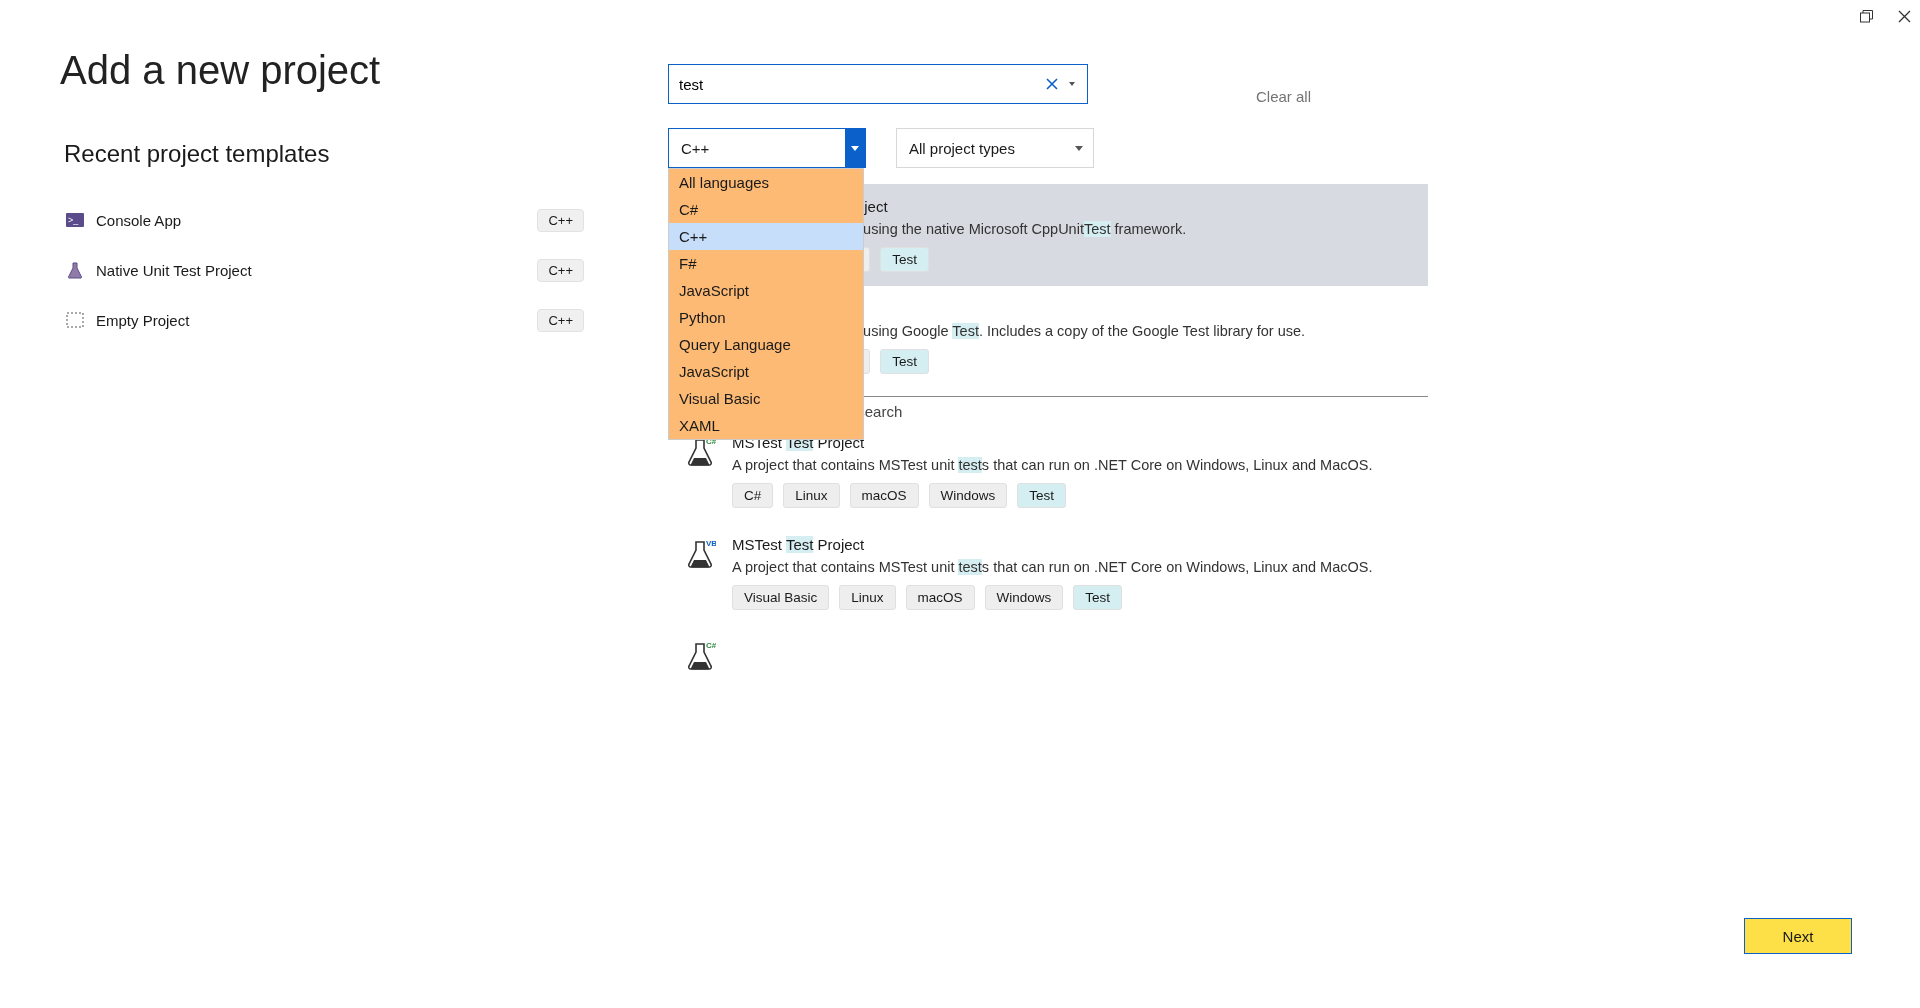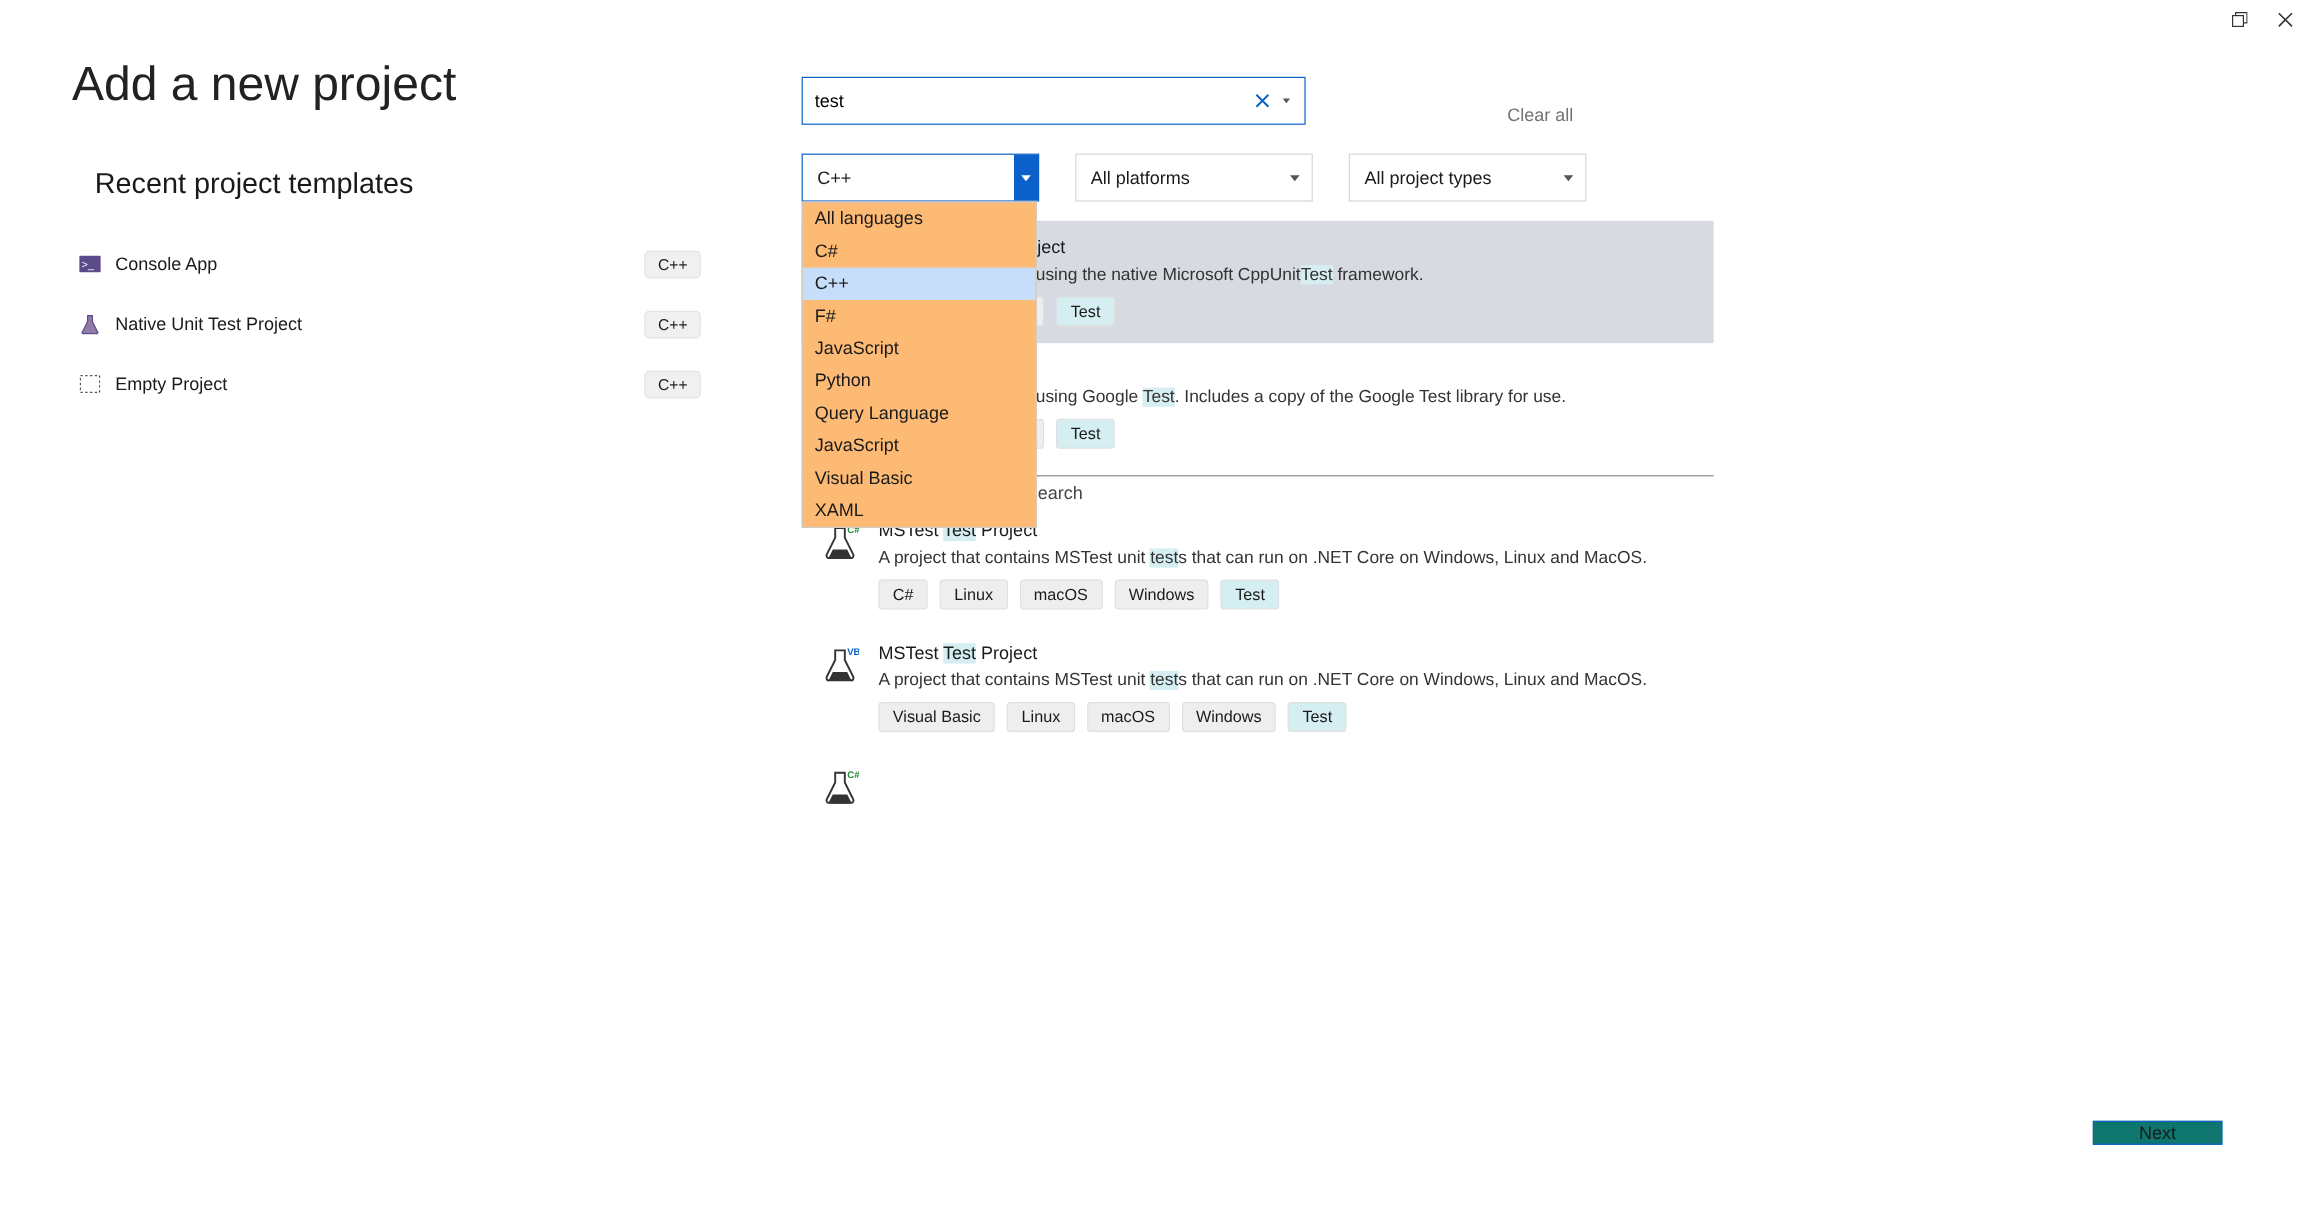--- a/index.html
+++ b/index.html
@@ -26,21 +26,21 @@
 }
 .page-title {
   position: absolute;
   left: 60px; top: 48px;
   font-size: 40px;
   font-weight: 500;
   color: #222;
 }
 .recent-header {
   position: absolute;
-  left: 79px; top: 140px;
+  left: 64px; top: 140px;
   font-size: 24px;
   font-weight: 400;
 }
 .recent-list {
   position: absolute;
   left: 64px; top: 195px;
   width: 520px;
 }
 .recent-item {
   display: flex;
@@ -188,23 +188,23 @@
   border-top:1px solid #888;
   padding-top:6px;
   font-size:15px;
   color:#444;
 }
 .hl-span { background:#d5eef2; }
 .next-btn {
   position:absolute;
   right: 68px;
   bottom: 54px;
-  width: 108px; height: 20px;
+  width: 108px; height: 36px;
   border: 1px solid #0b61c9;
-  background: #0f766e;
+  background: #fde047;
   display:flex;align-items:center;justify-content:center;
   font-size:15px;
   cursor:pointer;
 }
 svg { display:block; }
 </style>
 </head>
 <body>
 
 <div class="window-controls">
@@ -271,24 +271,20 @@
   <div class="clear-all">Clear all</div>
 
   <div class="filters">
     <div class="filter-combo language">
       <span>C++</span>
       <span class="lang-dd-btn">
           <span class="caret white"></span>
         </span>
     </div>
     <div class="filter-combo">
-      <span>All platforms</span>
-      <span class="caret"></span>
-    </div>
-    <div class="filter-combo">
       <span>All project types</span>
       <span class="caret"></span>
     </div>
   </div>
 
   <div class="lang-dropdown" id="lang-dd">
       <div class="lang-opt">All languages</div>
       <div class="lang-opt">C#</div>
       <div class="lang-opt selected">C++</div>
       <div class="lang-opt">F#</div>

